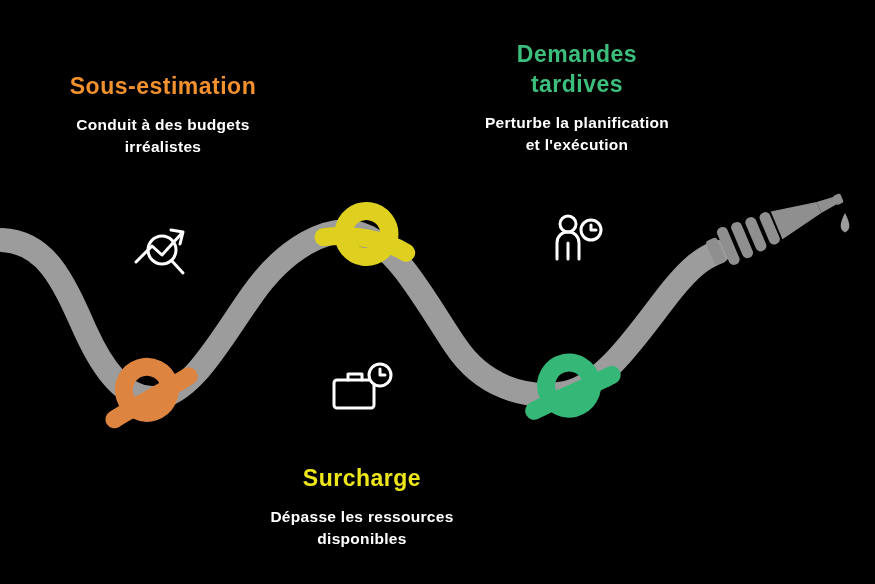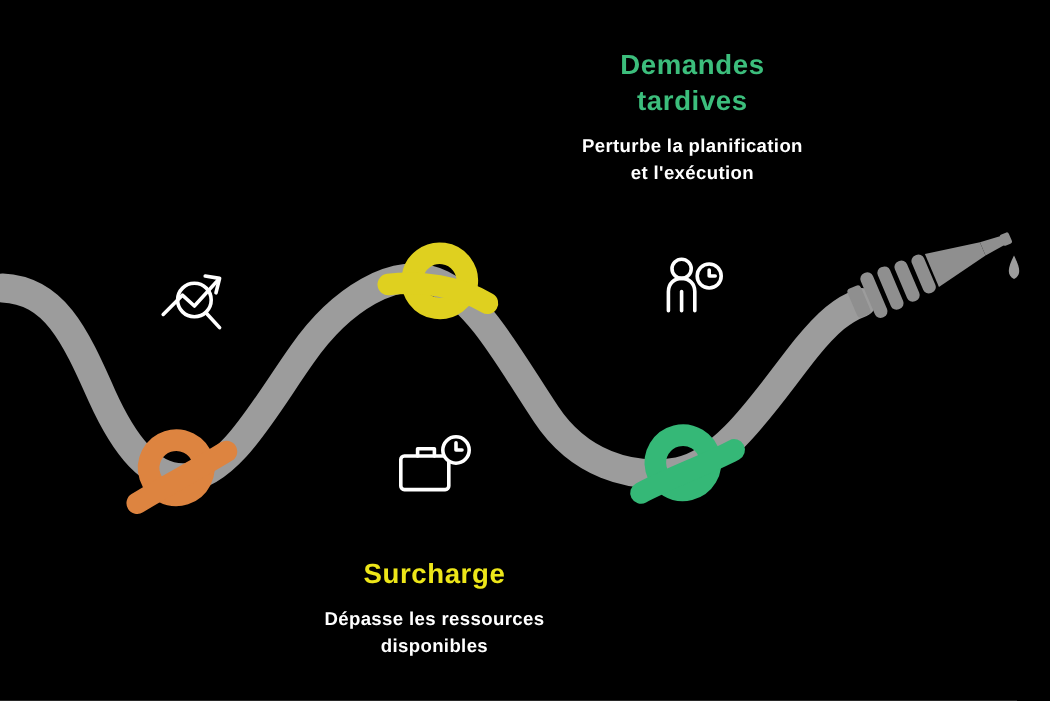--- a/index.html
+++ b/index.html
@@ -97,20 +97,25 @@
 
     <g transform="translate(576,243)" fill="none" stroke-width="3" stroke-linecap="round" stroke-linejoin="round" stroke="#ffffff">
       <circle cx="-8" cy="-19" r="8"></circle>
       <path d="M -19 16 V 0 C -19 -7 -14 -11 -8 -11 C -2 -11 3 -7 3 0 V 16"></path>
       <path d="M -8 0 V 16"></path>
       <circle cx="15" cy="-13" r="10" fill="#000000"></circle>
       <path d="M 15 -18 V -13 H 20"></path>
     </g>
   </svg>
 
+  <div class="section" id="sec-sous">
+    <div class="section-title" style="color: rgb(242, 145, 45);">Sous-estimation</div>
+    <div class="section-desc">Conduit à des budgets
+irréalistes</div>
+  </div>
 
   <div class="section" id="sec-demandes">
     <div class="section-title" style="color: rgb(60, 190, 124);">Demandes
 tardives</div>
     <div class="section-desc">Perturbe la planification
 et l'exécution</div>
   </div>
 
   <div class="section" id="sec-surcharge">
     <div class="section-title" style="color: rgb(237, 230, 25);">Surcharge</div>

